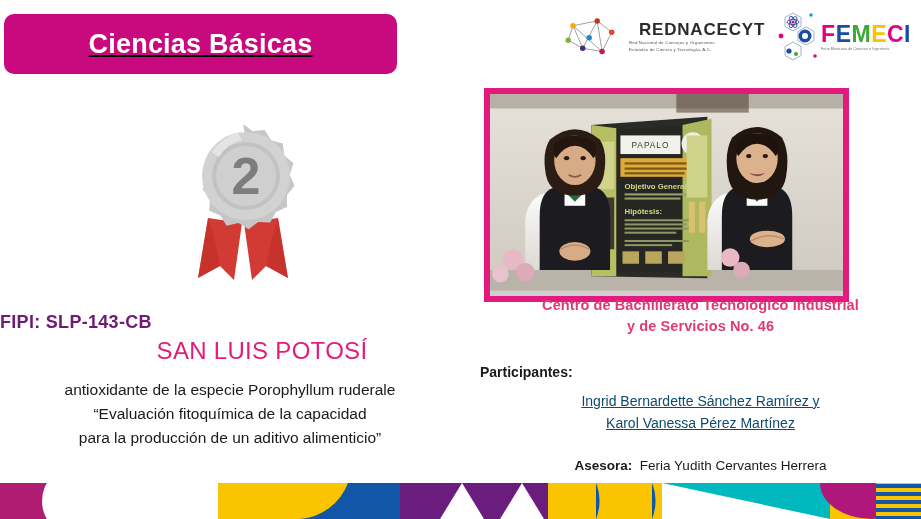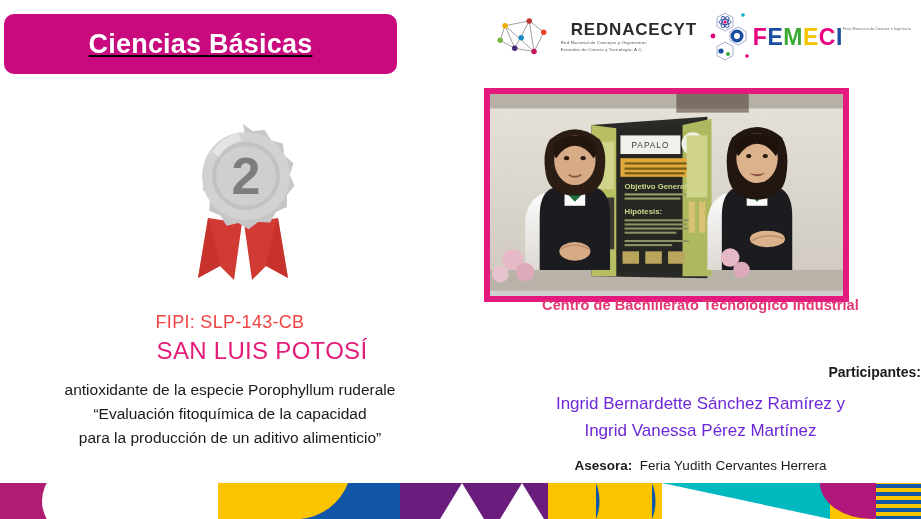--- a/index.html
+++ b/index.html
@@ -25,32 +25,32 @@
 
   
   .logos{position:absolute;right:10px;top:8px;height:58px;display:flex;align-items:center;gap:10px;}
   .logo-rednacecyt{display:flex;align-items:center;gap:6px;}
   .rn-mark{width:58px;height:42px;}
   .rn-text{display:flex;flex-direction:column;line-height:1;}
   .rn-title{font-size:17px;font-weight:bold;letter-spacing:.8px;color:#2b2b2b;font-family:"Liberation Sans",sans-serif;margin-left:10px;}
   .rn-sub{font-size:4.4px;color:#555;margin-top:2.5px;letter-spacing:.15px;line-height:1.45;max-width:86px;}
   .logo-femeci{display:flex;align-items:center;gap:2px;position:relative;}
   .fem-hexes{width:44px;height:52px;}
-  .fem-text{display:flex;flex-direction:row;line-height:1;}
+  .fem-text{display:flex;flex-direction:column;line-height:1;}
   .fem-word{font-size:23px;font-weight:bold;letter-spacing:.5px;font-family:"Liberation Sans",sans-serif;}
   .fem-word span{display:inline-block;}
   .fem-sub{font-size:3.6px;color:#6b6b6b;margin-top:2px;letter-spacing:.1px;}
 
   
   .medal{position:absolute;left:168px;top:118px;width:150px;height:170px;}
 
   
   .fipi{
-    position:absolute;left:0;top:312px;width:460px;text-align:center;
-    font-size:18px;font-weight:normal;color:#ef4444;letter-spacing:.3px;
+    position:absolute;left:0;top:312px;width:460px;
+    font-size:18px;font-weight:bold;color:#701a75;letter-spacing:.3px;
   }
   .state{
     position:absolute;left:0;top:337px;width:460px;text-align:center;
     font-size:24px;font-weight:normal;color:#E31C79;letter-spacing:.3px;padding-left:32px;
   }
   .project-title{
     position:absolute;left:28px;top:378px;width:404px;text-align:center;
     font-size:15.5px;color:#1a1a1a;line-height:1.55;
   }
 
@@ -60,26 +60,26 @@
     border:6px solid #E3197E;background:#cfcfcf;overflow:hidden;
   }
   .photo{position:absolute;inset:0;overflow:hidden;background:#d9d6cf;}
 
   
   .school{
     position:absolute;left:480px;top:295px;width:441px;text-align:center;
     font-size:14.5px;font-weight:bold;color:#E23A6E;line-height:1.45;letter-spacing:.1px;
   }
   .participants-label{
-    position:absolute;left:480px;top:364px;width:441px;text-align:right;
+    position:absolute;left:480px;top:364px;width:441px;text-align:left;
     font-size:14px;font-weight:bold;color:#1a1a1a;
   }
   .participants-names{
     position:absolute;left:480px;top:390px;width:441px;text-align:center;
-    font-size:17px;color:#6d28d9;line-height:1.6;
+    font-size:14px;color:#0c4a6e;line-height:1.6;text-decoration:underline;
   }
   .advisor{
     position:absolute;left:480px;top:458px;width:441px;text-align:center;
     font-size:13.5px;color:#1a1a1a;
   }
   .advisor b{font-weight:bold;}
 
   
   .bottom-strip{position:absolute;left:0;bottom:0;width:921px;height:36px;}
 </style>
@@ -260,25 +260,26 @@
         <circle cx="34" cy="172" r="9" fill="#ddaab9"></circle>
         <circle cx="10" cy="174" r="8" fill="#e7c3cd"></circle>
         <circle cx="232" cy="158" r="9" fill="#e7b9c6"></circle>
         <circle cx="243" cy="170" r="8" fill="#ddaab9"></circle>
       </g>
     </svg>
   </div>
 
   <div class="school">
     <div>Centro de Bachillerato Tecnológico Industrial</div>
+    <div>y de Servicios No. 46</div>
   </div>
   <div class="participants-label">Participantes:</div>
   <div class="participants-names">
     <div>Ingrid Bernardette Sánchez Ramírez y</div>
-    <div>Ingrid Vanessa Pérez Martínez</div>
+    <div>Karol Vanessa Pérez Martínez</div>
   </div>
   <div class="advisor">
     <b>Asesora:</b>&nbsp;
     <span>Feria Yudith Cervantes Herrera</span>
   </div>
 
   <svg class="bottom-strip" viewBox="0 0 921 36" preserveAspectRatio="none">
     <rect x="0" y="0" width="921" height="36" fill="#ffffff"></rect>
 
     <rect x="0" y="0" width="78" height="36" fill="#B01C72"></rect>

